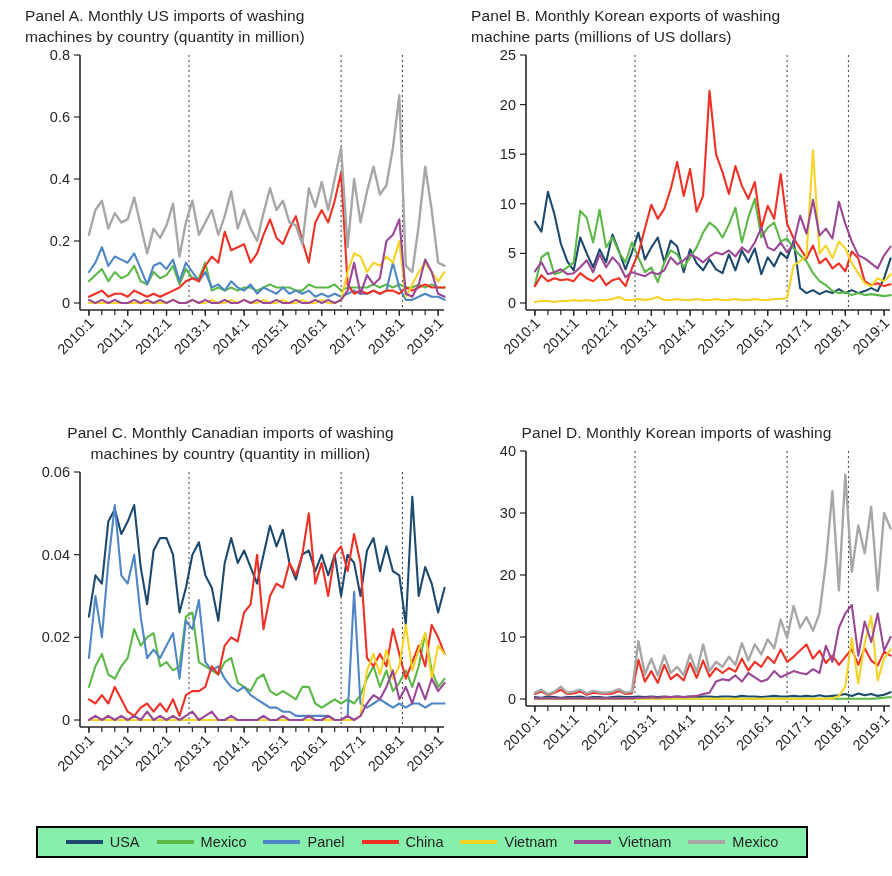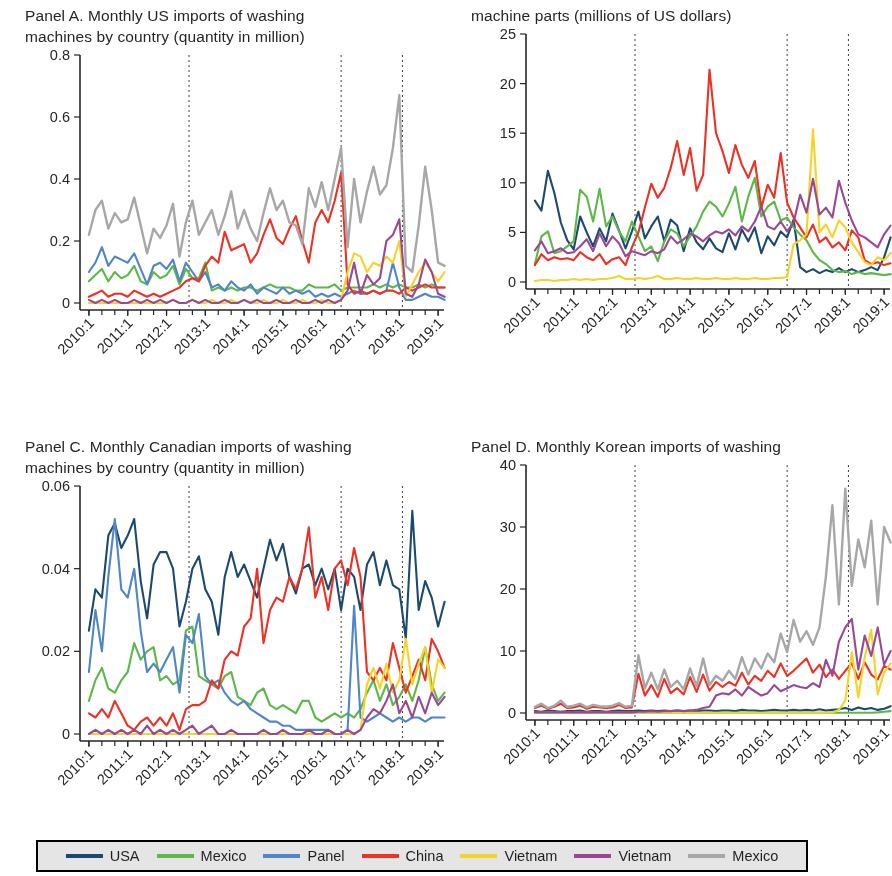--- a/index.html
+++ b/index.html
@@ -1,29 +1,29 @@
 <!DOCTYPE html>
 <html><head>
 <meta charset="utf-8">
 <style>
   html,body{margin:0;padding:0;background:#ffffff;}
   body{width:892px;height:876px;font-family:"Liberation Sans",sans-serif;overflow:hidden;}
   .fig{width:844px;height:876px;}
   .row{display:flex;}
-  .row2{margin-top:50px;}
+  .row2{margin-top:36px;text-align:center;}
   .panel{width:446px;}
   .panel-title{padding:5px 10px 0 25px;font-size:15.5px;line-height:21px;color:#262626;letter-spacing:0.1px;}
   svg.plot{display:block;width:446px;height:334px;}
   text.ylab{font-size:14.5px;fill:#262626;text-anchor:end;}
   text.xlab{font-size:14.5px;fill:#262626;text-anchor:end;}
   line.ax{stroke:#262626;stroke-width:1.6;}
   line.tk{stroke:#262626;stroke-width:1.2;}
   line.vline{stroke:#3c3c3c;stroke-width:1;stroke-dasharray:2 3;}
   .legend-wrap{display:flex;justify-content:center;margin-top:28px;}
-  .legend-box{display:flex;align-items:center;gap:17px;border:2px solid #000;padding:6px 28px;background:#e5e5e5;}
+  .legend-box{display:flex;align-items:center;gap:17px;border:2px solid #000;padding:6px 28px;background:#86efac;}
   .lg-item{display:flex;align-items:center;gap:7px;}
   .lg-swatch{width:37px;height:4px;display:inline-block;}
   .lg-label{font-size:14.5px;color:#231f20;}
 </style>
 </head>
 <body>
 
 <div class="fig">
   <div class="row">
     <div class="panel">
@@ -98,20 +98,21 @@
           <path d="M88.9 234.3L95.4 228.1L101.9 221.9L108.3 234.3L114.8 225.0L121.3 231.2L127.7 228.1L134.2 218.8L140.7 234.3L147.1 237.4L153.6 225.0L160.1 231.2L166.5 228.1L173.0 218.8L179.5 237.4L185.9 221.9L192.4 231.2L198.9 231.2L205.3 215.7L211.8 243.6L218.3 240.5L224.7 243.6L231.2 240.5L237.7 243.6L244.1 240.5L250.6 240.5L257.1 243.6L263.5 240.5L270.0 237.4L276.5 240.5L282.9 240.5L289.4 240.5L295.9 243.6L302.3 243.6L308.8 237.4L315.3 240.5L321.7 240.5L328.2 240.5L334.7 237.4L341.1 243.6L347.6 240.5L354.1 240.5L360.5 240.5L367.0 240.5L373.5 237.4L379.9 240.5L386.4 237.4L392.9 240.5L399.3 237.4L405.8 240.5L412.3 240.5L418.7 237.4L425.2 240.5L431.7 237.4L438.1 240.5L444.6 240.5" fill="none" stroke="#5cb847" stroke-width="2.1" stroke-linejoin="round" stroke-linecap="round"></path>
           <path d="M88.9 225.0L95.4 215.7L101.9 200.2L108.3 218.8L114.8 209.5L121.3 212.6L127.7 215.7L134.2 206.4L140.7 221.9L147.1 237.4L153.6 218.8L160.1 215.7L166.5 221.9L173.0 212.6L179.5 234.3L185.9 215.7L192.4 225.0L198.9 234.3L205.3 225.0L211.8 240.5L218.3 237.4L224.7 243.6L231.2 234.3L237.7 240.5L244.1 243.6L250.6 237.4L257.1 246.7L263.5 240.5L270.0 243.6L276.5 246.7L282.9 240.5L289.4 246.7L295.9 243.6L302.3 246.7L308.8 243.6L315.3 249.8L321.7 246.7L328.2 249.8L334.7 246.7L341.1 249.8L347.6 246.7L354.1 243.6L360.5 246.7L367.0 246.7L373.5 243.6L379.9 246.7L386.4 243.6L392.9 215.7L399.3 240.5L405.8 252.9L412.3 252.9L418.7 249.8L425.2 246.7L431.7 249.8L438.1 249.8L444.6 252.9" fill="none" stroke="#4f86c6" stroke-width="2.1" stroke-linejoin="round" stroke-linecap="round"></path>
           <path d="M88.9 249.8L95.4 246.7L101.9 243.6L108.3 249.8L114.8 246.7L121.3 246.7L127.7 249.8L134.2 243.6L140.7 246.7L147.1 249.8L153.6 246.7L160.1 249.8L166.5 246.7L173.0 243.6L179.5 240.5L185.9 234.3L192.4 231.2L198.9 234.3L205.3 218.8L211.8 209.5L218.3 215.7L224.7 184.7L231.2 203.3L237.7 200.2L244.1 197.1L250.6 215.7L257.1 206.4L263.5 187.8L270.0 172.3L276.5 190.9L282.9 197.1L289.4 181.6L295.9 169.2L302.3 194.0L308.8 215.7L315.3 175.4L321.7 163.0L328.2 175.4L334.7 153.7L341.1 125.8L347.6 237.4L354.1 246.7L360.5 243.6L367.0 246.7L373.5 243.6L379.9 246.7L386.4 243.6L392.9 243.6L399.3 246.7L405.8 240.5L412.3 243.6L418.7 240.5L425.2 237.4L431.7 240.5L438.1 240.5L444.6 240.5" fill="none" stroke="#ee3124" stroke-width="2.1" stroke-linejoin="round" stroke-linecap="round"></path>
           <path d="M88.9 256.0L95.4 256.0L101.9 256.0L108.3 256.0L114.8 256.0L121.3 256.0L127.7 256.0L134.2 256.0L140.7 256.0L147.1 256.0L153.6 256.0L160.1 256.0L166.5 256.0L173.0 252.9L179.5 256.0L185.9 256.0L192.4 252.9L198.9 256.0L205.3 256.0L211.8 252.9L218.3 256.0L224.7 256.0L231.2 252.9L237.7 256.0L244.1 252.9L250.6 256.0L257.1 256.0L263.5 252.9L270.0 256.0L276.5 256.0L282.9 252.9L289.4 256.0L295.9 256.0L302.3 252.9L308.8 256.0L315.3 256.0L321.7 252.9L328.2 256.0L334.7 256.0L341.1 252.9L347.6 225.0L354.1 206.4L360.5 209.5L367.0 225.0L373.5 215.7L379.9 218.8L386.4 209.5L392.9 215.7L399.3 194.0L405.8 249.8L412.3 237.4L418.7 225.0L425.2 215.7L431.7 225.0L438.1 234.3L444.6 225.0" fill="none" stroke="#f5d327" stroke-width="2.1" stroke-linejoin="round" stroke-linecap="round"></path>
           <path d="M88.9 252.9L95.4 256.0L101.9 252.9L108.3 256.0L114.8 252.9L121.3 256.0L127.7 256.0L134.2 252.9L140.7 256.0L147.1 252.9L153.6 256.0L160.1 252.9L166.5 256.0L173.0 252.9L179.5 256.0L185.9 256.0L192.4 252.9L198.9 256.0L205.3 252.9L211.8 256.0L218.3 256.0L224.7 252.9L231.2 256.0L237.7 256.0L244.1 252.9L250.6 256.0L257.1 252.9L263.5 256.0L270.0 256.0L276.5 252.9L282.9 256.0L289.4 256.0L295.9 252.9L302.3 256.0L308.8 256.0L315.3 252.9L321.7 256.0L328.2 252.9L334.7 256.0L341.1 252.9L347.6 243.6L354.1 215.7L360.5 246.7L367.0 228.1L373.5 237.4L379.9 231.2L386.4 194.0L392.9 187.8L399.3 172.3L405.8 246.7L412.3 249.8L418.7 237.4L425.2 212.6L431.7 225.0L438.1 246.7L444.6 249.8" fill="none" stroke="#9a4796" stroke-width="2.1" stroke-linejoin="round" stroke-linecap="round"></path>
           <path d="M88.9 187.8L95.4 163.0L101.9 153.7L108.3 181.6L114.8 166.1L121.3 175.4L127.7 172.3L134.2 150.6L140.7 178.5L147.1 206.4L153.6 181.6L160.1 190.9L166.5 178.5L173.0 156.8L179.5 209.5L185.9 175.4L192.4 153.7L198.9 187.8L205.3 175.4L211.8 163.0L218.3 187.8L224.7 169.2L231.2 144.4L237.7 181.6L244.1 163.0L250.6 181.6L257.1 194.0L263.5 166.1L270.0 141.3L276.5 163.0L282.9 153.7L289.4 175.4L295.9 178.5L302.3 197.1L308.8 141.3L315.3 159.9L321.7 135.1L328.2 163.0L334.7 132.0L341.1 101.0L347.6 200.2L354.1 132.0L360.5 175.4L367.0 144.4L373.5 119.6L379.9 147.5L386.4 138.2L392.9 101.0L399.3 48.3L405.8 218.8L412.3 225.0L418.7 178.5L425.2 119.6L431.7 163.0L438.1 215.7L444.6 218.8" fill="none" stroke="#a7a7a7" stroke-width="2.4" stroke-linejoin="round" stroke-linecap="round"></path>
         </svg>
     </div>
     <div class="panel">
       <div class="panel-title">
+        <div>Panel B. Monthly Korean exports of washing</div>
         <div>machine parts (millions of US dollars)</div>
       </div>
       <svg class="plot" viewBox="0 0 446 334">
           <line x1="80" y1="8" x2="80" y2="263" class="ax"></line>
           <line x1="80" y1="263" x2="444" y2="263" class="ax"></line>
           <line x1="74" y1="256" x2="80" y2="256" class="tk"></line>
           <text x="70" y="261" class="ylab">0</text>
           <line x1="74" y1="206.4" x2="80" y2="206.4" class="tk"></line>
           <text x="70" y="211.4" class="ylab">5</text>
           <line x1="74" y1="156.8" x2="80" y2="156.8" class="tk"></line>

